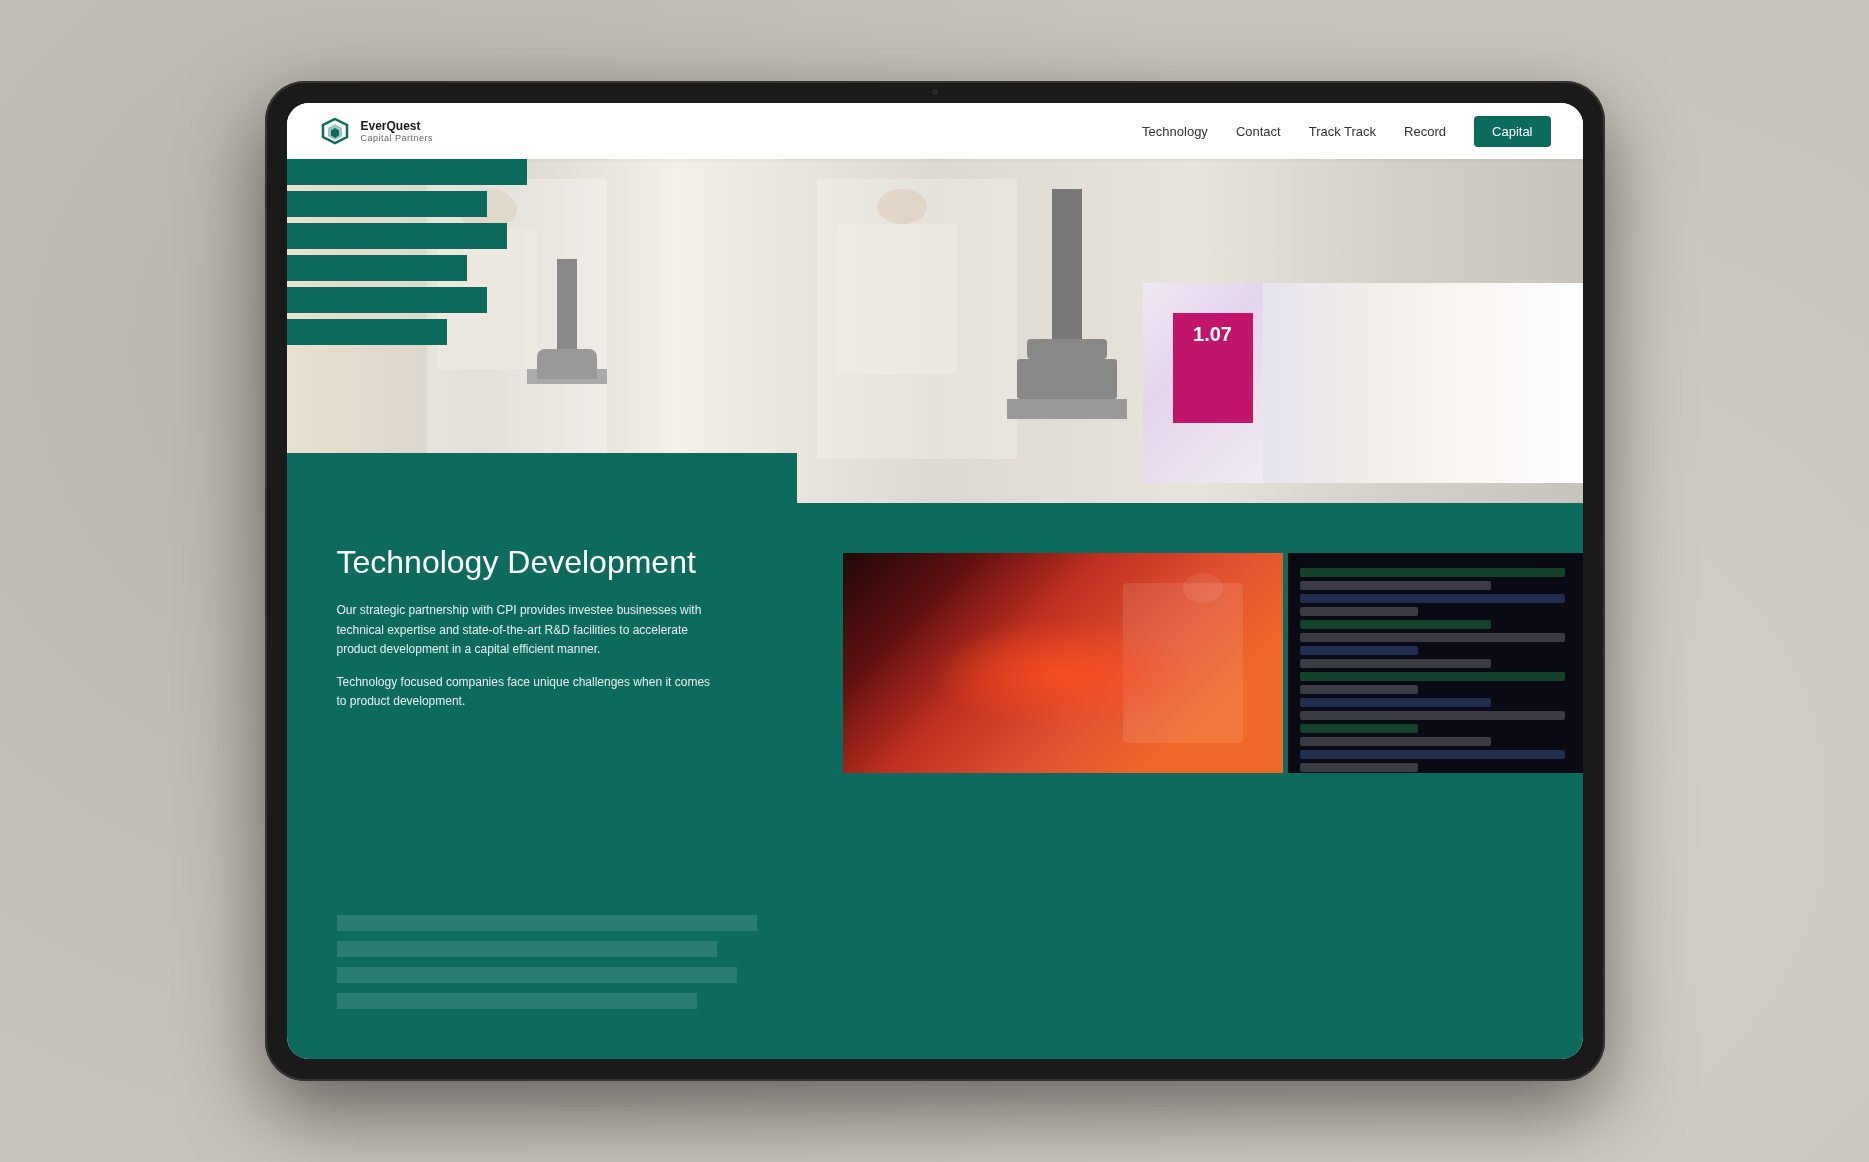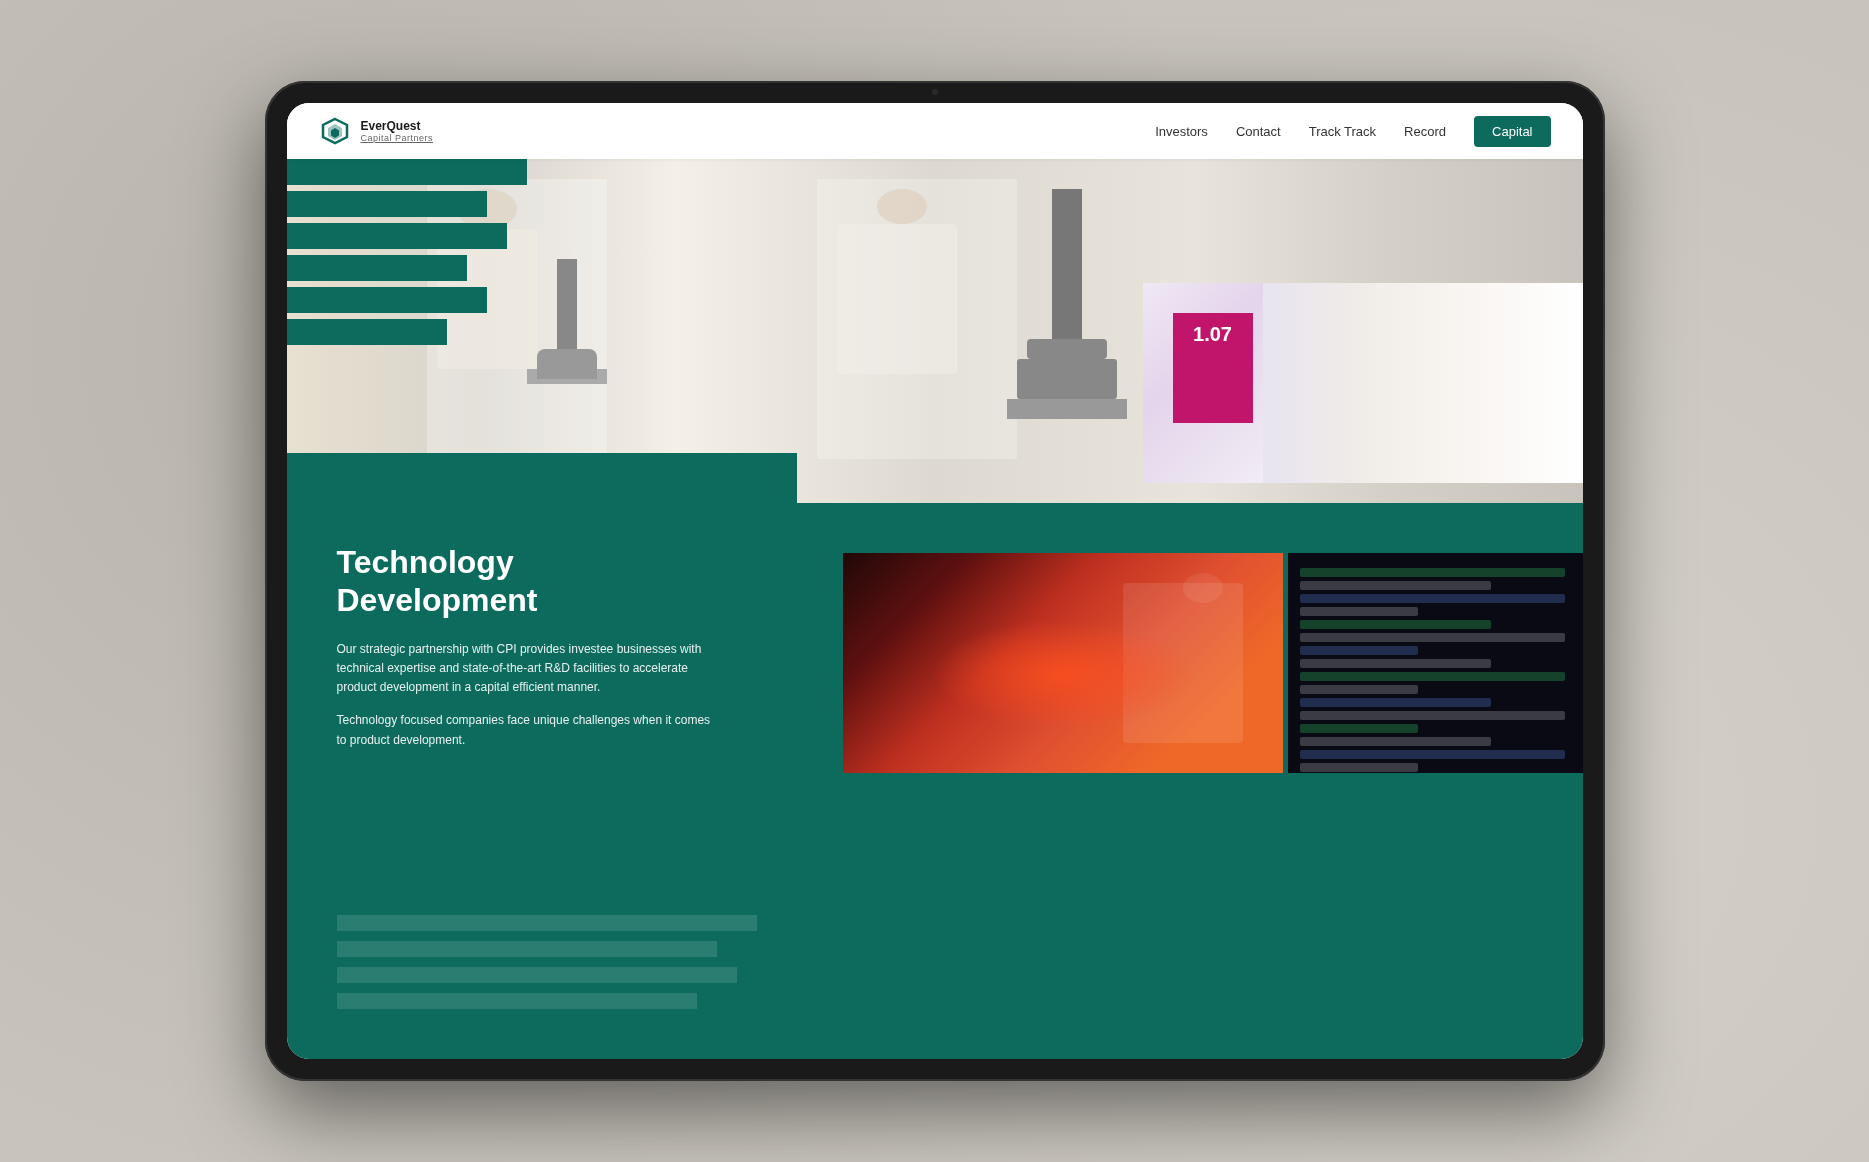--- a/index.html
+++ b/index.html
@@ -71,21 +71,20 @@
       font-size: 12px;
       font-weight: 700;
       color: #1a1a1a;
       line-height: 1.2;
     }
 
     .logo-sub {
       font-size: 9px;
       color: #666;
       letter-spacing: 0.5px;
-      text-decoration: underline;
     }
 
     .nav-links {
       display: flex;
       align-items: center;
       gap: 28px;
     }
 
     .nav-link {
       font-size: 13px;
@@ -151,21 +150,21 @@
     .text-area {
       position: absolute;
       top: 40px;
       left: 50px;
       width: 380px;
       color: #fff;
     }
 
     .section-title {
       font-size: 32px;
-      font-weight: 700;
+      font-weight: 400;
       color: #fff;
       margin-bottom: 20px;
       line-height: 1.2;
     }
 
     .section-desc {
       font-size: 12px;
       color: rgba(255,255,255,0.9);
       line-height: 1.6;
       margin-bottom: 14px;
@@ -239,21 +238,21 @@
           <polygon points="16,9 23,13 23,21 16,25 9,21 9,13" fill="#0d6b5e" opacity="0.4"></polygon>
           <polygon points="16,13 20,15.5 20,20.5 16,23 12,20.5 12,15.5" fill="#0d6b5e"></polygon>
         </svg>
         <div class="logo-text">
           <span class="logo-name">EverQuest</span>
           <span class="logo-sub">Capital Partners</span>
         </div>
       </div>
 
       <div class="nav-links">
-        <a class="nav-link">Investors</a>
+        <a class="nav-link">Technology</a>
         <a class="nav-link">Contact</a>
         <a class="nav-link">Track Track</a>
         <a class="nav-link">Record</a>
         <button class="nav-contact-btn">Capital</button>
       </div>
     </nav>
 
     <div class="hero-section">
 
       <div class="teal-bars-left">

